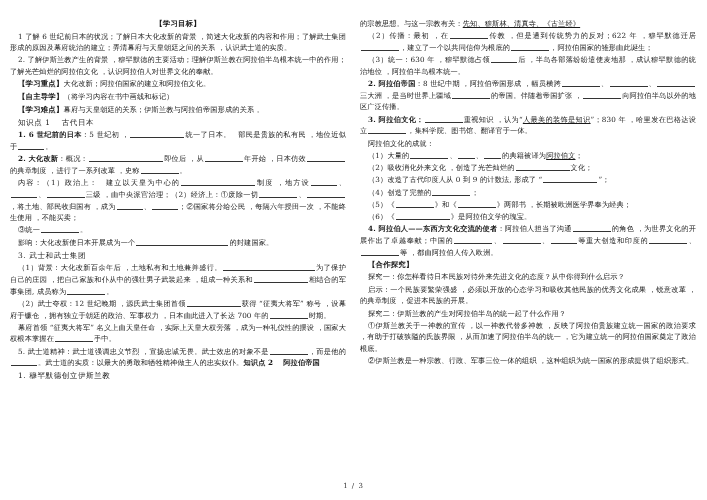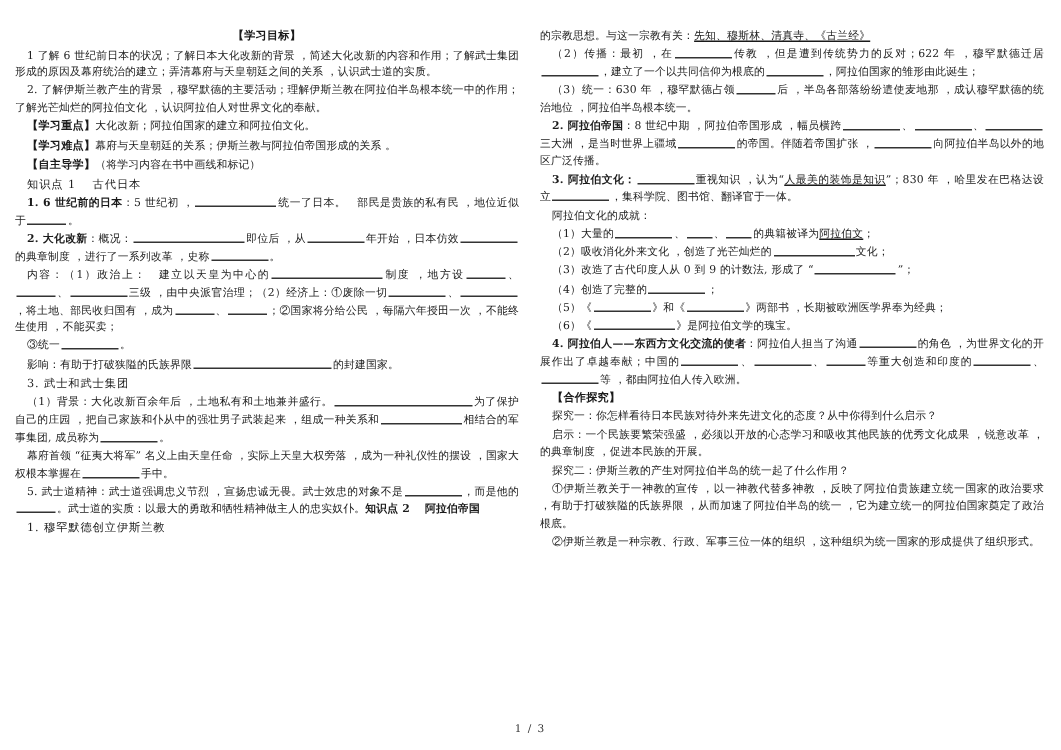--- a/index.html
+++ b/index.html
@@ -96,55 +96,58 @@
       <div class="p center hd">【学习目标】</div>
 
       <div class="p ind1">1 了解 6 世纪前日本的状况；了解日本大化改新的背景 ，简述大化改新的内容和作用；了解武士集团形成的原因及幕府统治的建立；弄清幕府与天皇朝廷之间的关系 ，认识武士道的实质。</div>
       <div class="p ind1">2. 了解伊斯兰教产生的背景 ，穆罕默德的主要活动；理解伊斯兰教在阿拉伯半岛根本统一中的作用；了解光芒灿烂的阿拉伯文化 ，认识阿拉伯人对世界文化的奉献。</div>
 
       <div class="p ind1">
         <span class="hd">【学习重点】</span><span>大化改新；阿拉伯国家的建立和阿拉伯文化。</span>
       </div>
 
       <div class="p ind1">
+        <span class="hd">【自主导学】</span><span>（将学习内容在书中画线和标记）</span>
+      </div>
+
+      <div class="p ind1">
         <span class="hd">【学习难点】</span><span>幕府与天皇朝廷的关系；伊斯兰教与阿拉伯帝国形成的关系 。</span>
       </div>
 
-      <div class="p ind1">
-        <span class="hd">【自主导学】</span><span>（将学习内容在书中画线和标记）</span>
-      </div>
-
       <div class="p kp">知识点 1　 古代日本</div>
 
       <div class="p ind1">
         <span class="b">1.  6 世纪前的日本</span><span>：5 世纪初 ，</span><span class="bl l"></span><span>统一了日本。　部民是贵族的私有民 ，地位近似于</span><span class="bl s"></span><span>。</span>
       </div>
 
       <div class="p ind1">
         <span class="b">2. 大化改新</span><span>：概况：</span><span class="bl xl"></span><span>即位后 ，从</span><span class="bl m"></span><span>年开始 ，日本仿效</span><span class="bl m"></span><span>的典章制度 ，进行了一系列改革 ，史称</span><span class="bl m"></span><span>。</span>
       </div>
 
       <div class="p ind1">
         <span>内容：（1）政治上：　建立以天皇为中心的</span><span class="bl xl"></span><span>制度 ，地方设</span><span class="bl s"></span><span>、</span><span class="bl s"></span><span>、</span><span class="bl m"></span><span>三级 ，由中央派官治理；（2）经济上：①废除一切</span><span class="bl m"></span><span>、</span><span class="bl m"></span><span>，将土地、部民收归国有 ，成为</span><span class="bl s"></span><span>、</span><span class="bl s"></span><span>；②国家将分给公民 ，每隔六年授田一次 ，不能终生使用 ，不能买卖；</span>
       </div>
 
       <div class="p ind1">
         <span>③统一</span><span class="bl m"></span><span>。</span>
       </div>
 
       <div class="p ind1">
-        <span>影响：有助于打破狭隘的氏族界限</span><span class="bl xxl"></span><span>的封建国家。</span>
+        <span>影响：大化改新使日本开展成为一个</span><span class="bl xxl"></span><span>的封建国家。</span>
       </div>
 
       <div class="p kp">3. 武士和武士集团</div>
 
       <div class="p ind1">
         <span>（1）背景：大化改新百余年后 ，土地私有和土地兼并盛行。</span><span class="bl xxl"></span><span>为了保护自己的庄园 ，把自己家族和仆从中的强壮男子武装起来 ，组成一种关系和</span><span class="bl l"></span><span>相结合的军事集团, 成员称为</span><span class="bl m"></span><span>。</span>
       </div>
 
+      <div class="p ind1">
+        <span>（2）武士夺权：12 世纪晚期 ，源氏武士集团首领</span><span class="bl l"></span><span>获得 “征夷大将军” 称号 ，设幕府于镰仓 ，拥有独立于朝廷的政治、军事权力 ，日本由此进入了长达 700 年的</span><span class="bl m"></span><span>时期。</span>
+      </div>
 
       <div class="p ind1">
         <span>幕府首领 “征夷大将军” 名义上由天皇任命 ，实际上天皇大权旁落 ，成为一种礼仪性的摆设 ，国家大权根本掌握在</span><span class="bl m"></span><span>手中。</span>
       </div>
 
       <div class="p ind1">
         <span>5. 武士道精神：武士道强调忠义节烈 ，宣扬忠诚无畏。武士效忠的对象不是</span><span class="bl m"></span><span>，而是他的</span><span class="bl s"></span><span>。武士道的实质：以最大的勇敢和牺牲精神做主人的忠实奴仆。</span><span class="b">知识点 2　 阿拉伯帝国</span>
       </div>
 
       <div class="p kp">1. 穆罕默德创立伊斯兰教</div>

